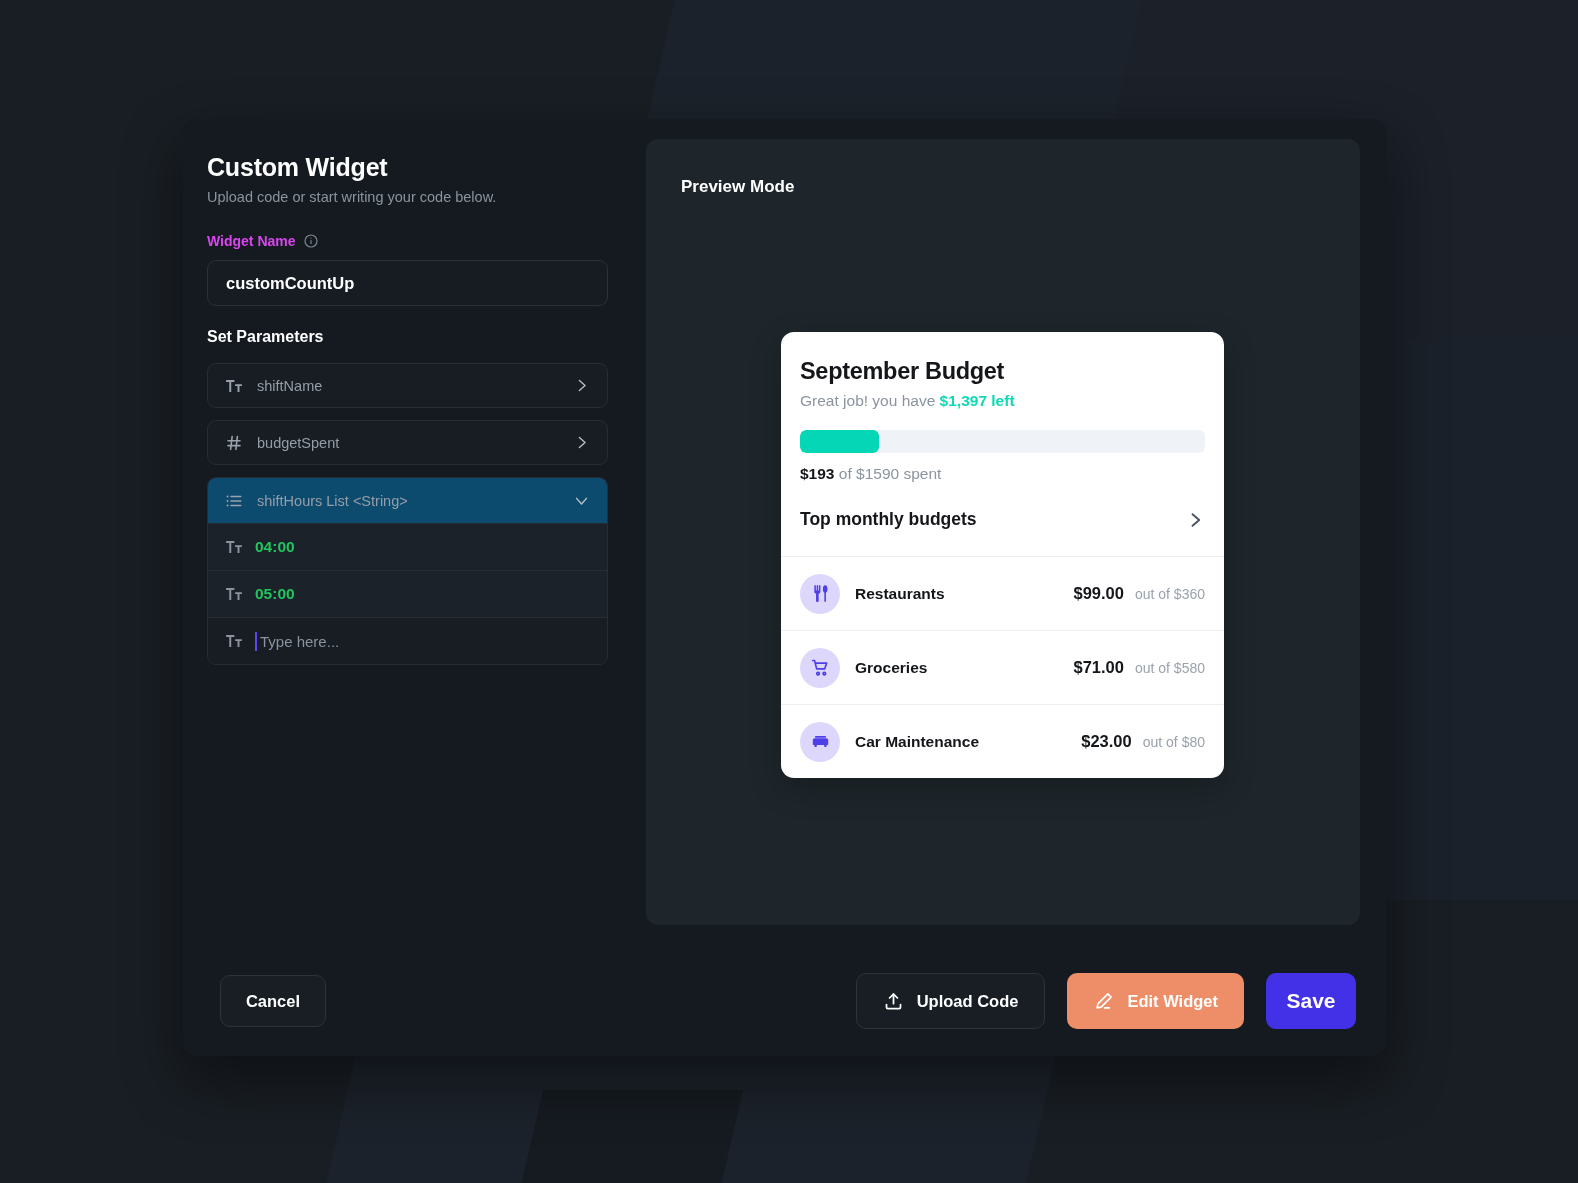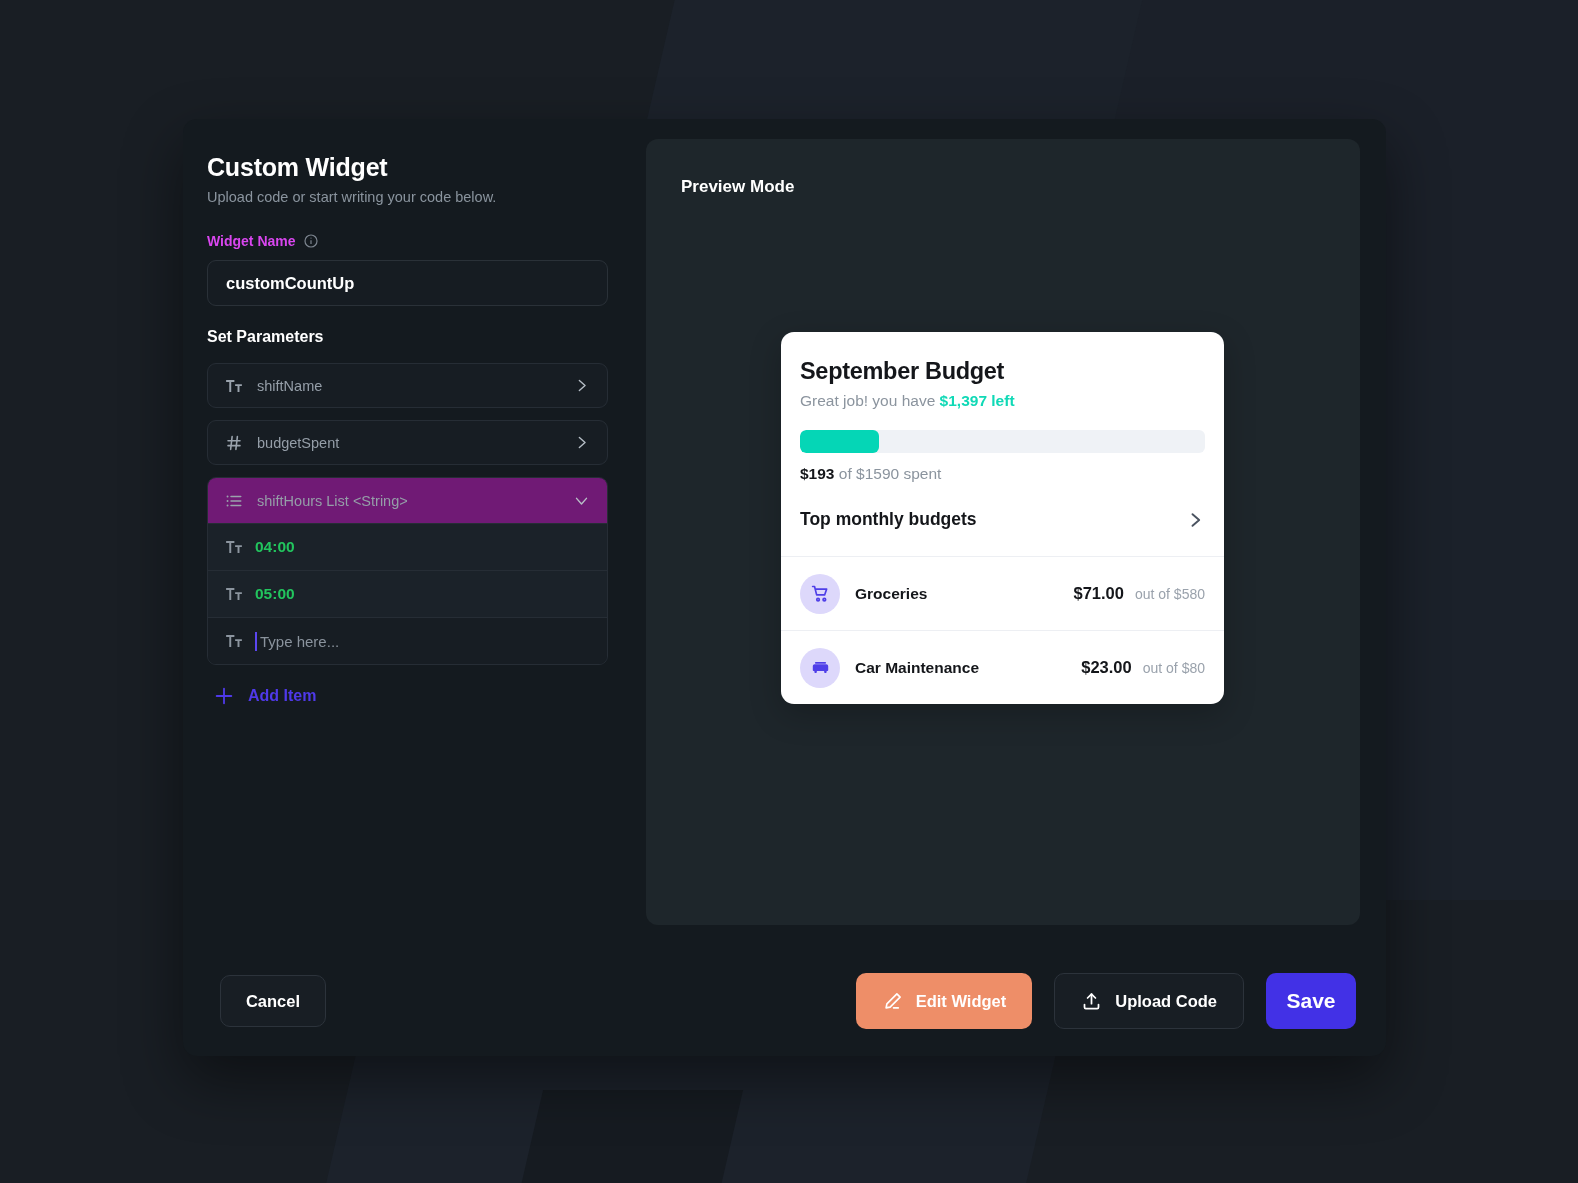--- a/index.html
+++ b/index.html
@@ -99,21 +99,21 @@
   
   .list-group {
     background: #171D23;
     border: 1px solid #262D35;
     border-radius: 9px;
     overflow: hidden;
   }
   .list-head {
     height: 45px; display: flex; align-items: center;
     padding: 0 17px; gap: 14px;
-    background: #701a75;
+    background: #0c4a6e;
   }
   .list-item {
     height: 47px;
     display: flex; align-items: center;
     padding: 0 17px; gap: 12px;
     background: #1B2229;
     border-top: 1px solid #262D35;
   }
   .list-item .param-icon { color: #8C959F; }
   .list-value { font-size: 15.5px; font-weight: bold; color: #22c55e; }
@@ -338,29 +338,20 @@
             </svg>
           </span>
           <span class="type-cell">
             <span class="caret"></span>
             <span class="placeholder">Type here...</span>
           </span>
         </div>
       </div>
     </div>
 
-    <div class="add-item">
-      <span>
-        <svg class="plus" viewBox="0 0 24 24" fill="none" stroke="currentColor" stroke-width="2" stroke-linecap="round">
-            <line x1="12" y1="4" x2="12" y2="20"></line>
-            <line x1="4" y1="12" x2="20" y2="12"></line>
-          </svg>
-      </span>
-      <span>Add Item</span>
-    </div>
   </div>
 
   <div class="right-pane">
     <div class="preview-panel">
       <div class="preview-title">Preview Mode</div>
 
       <div class="budget-card">
         <div class="bc-pad">
           <div class="bc-title">September Budget</div>
           <div class="bc-sub">
@@ -378,20 +369,31 @@
           <div class="top-row">
             <span class="top-label">Top monthly budgets</span>
             <span>
               <svg class="top-chev" viewBox="0 0 24 24" fill="none" stroke="currentColor" stroke-width="2.3" stroke-linecap="round" stroke-linejoin="round">
                   <polyline points="9 5 17 12 9 19"></polyline>
                 </svg>
             </span>
           </div>
         </div>
 
+        <div class="cat-row">
+          <span class="cat-badge">
+            <svg viewBox="0 0 24 24" fill="currentColor">
+              <path d="M5 2.5h1.7v6.2h.9V2.5h1.7v6.2h.9V2.5h1.7v7.1c0 1.2-.8 2.2-2 2.5V21.5H6.9V12.1c-1.2-.3-2-1.3-2-2.5z"></path>
+              <path d="M17.5 2.5c1.5 0 2.5 1.6 2.5 4.3 0 2.2-.7 3.7-1.8 4.2V21.5h-1.8V11c-1-.5-1.7-2-1.7-4.2 0-2.7 1-4.3 2.5-4.3z"></path>
+            </svg>
+          </span>
+          <span class="cat-name">Restaurants</span>
+          <span class="cat-amount">$99.00</span>
+          <span class="cat-of">out of $360</span>
+        </div>
 
         <div class="cat-row">
           <span class="cat-badge">
             <svg viewBox="0 0 24 24" fill="none" stroke="currentColor" stroke-width="1.9" stroke-linecap="round" stroke-linejoin="round">
               <path d="M3 4h2.2l2.4 9.6h9.1L19 7H6.1"></path>
               <circle cx="9.2" cy="19" r="1.5"></circle>
                 <circle cx="16.4" cy="19" r="1.5"></circle>
             </svg>
           </span>
           <span class="cat-name">Groceries</span>
@@ -411,37 +413,37 @@
           <span class="cat-of">out of $80</span>
         </div>
       </div>
     </div>
   </div>
 
   <div class="footer">
     <div class="btn btn-cancel">Cancel</div>
 
     <div class="footer-right">
-      <div class="btn btn-edit">
-        <span>
-          <svg class="btn-ico" viewBox="0 0 24 24" fill="none" stroke="currentColor" stroke-width="1.9" stroke-linecap="round" stroke-linejoin="round">
-            <path d="M17 3.3l3.7 3.7L9.3 18.4l-4.6.9.9-4.6z"></path>
-              <line x1="13.2" y1="19.3" x2="18.6" y2="19.3"></line>
-          </svg>
-        </span>
-        <span>Edit Widget</span>
-      </div>
-
       <div class="btn btn-upload">
         <span>
           <svg class="btn-ico" viewBox="0 0 24 24" fill="none" stroke="currentColor" stroke-width="2" stroke-linecap="round" stroke-linejoin="round">
             <path d="M4 15.5v3a1.5 1.5 0 0 0 1.5 1.5h13a1.5 1.5 0 0 0 1.5-1.5v-3"></path>
             <line x1="12" y1="3.5" x2="12" y2="14.5"></line>
               <polyline points="7.5 8 12 3.5 16.5 8"></polyline>
           </svg>
         </span>
         <span>Upload Code</span>
       </div>
 
+      <div class="btn btn-edit">
+        <span>
+          <svg class="btn-ico" viewBox="0 0 24 24" fill="none" stroke="currentColor" stroke-width="1.9" stroke-linecap="round" stroke-linejoin="round">
+            <path d="M17 3.3l3.7 3.7L9.3 18.4l-4.6.9.9-4.6z"></path>
+              <line x1="13.2" y1="19.3" x2="18.6" y2="19.3"></line>
+          </svg>
+        </span>
+        <span>Edit Widget</span>
+      </div>
+
       <div class="btn btn-save">Save</div>
     </div>
   </div>
 </div>
 
 </body></html>

